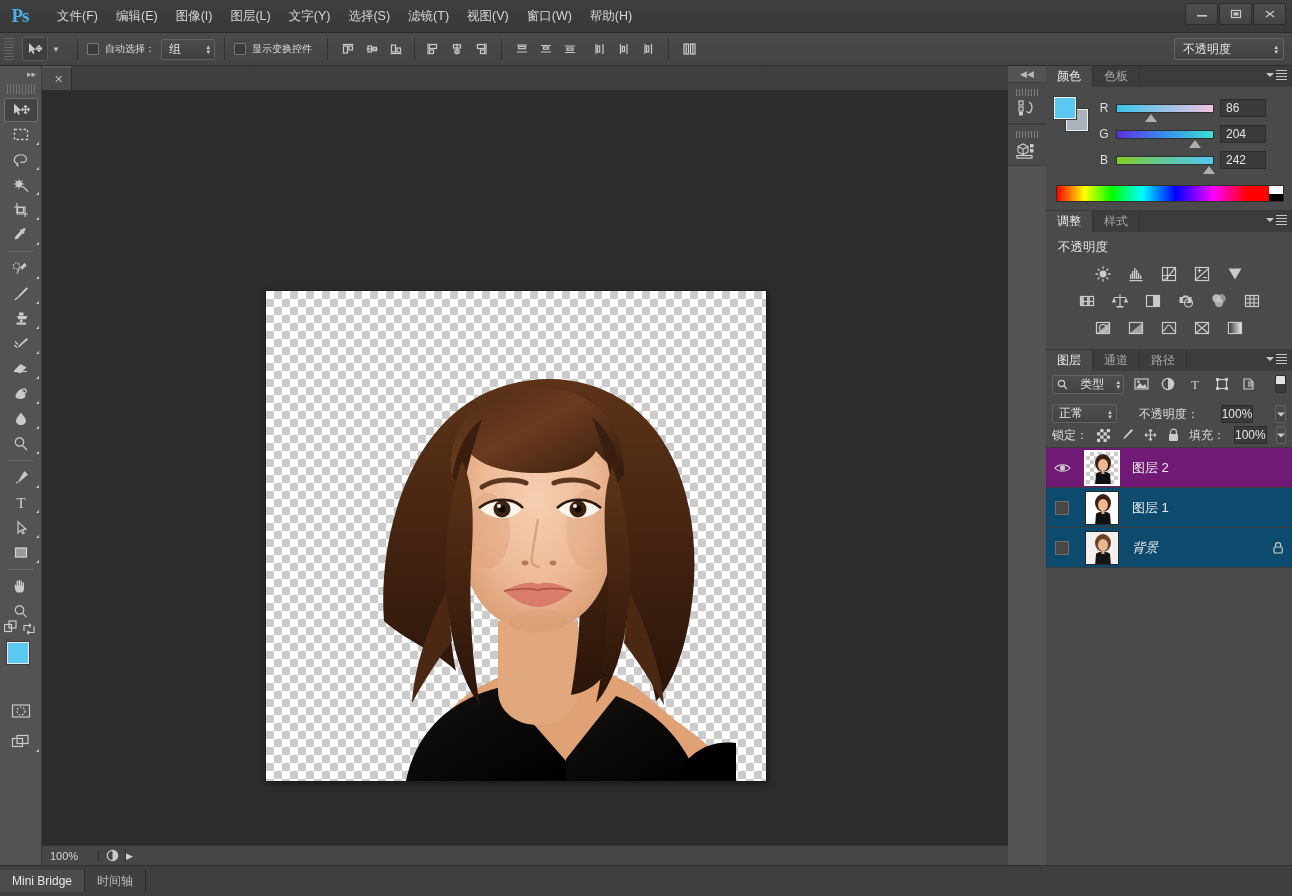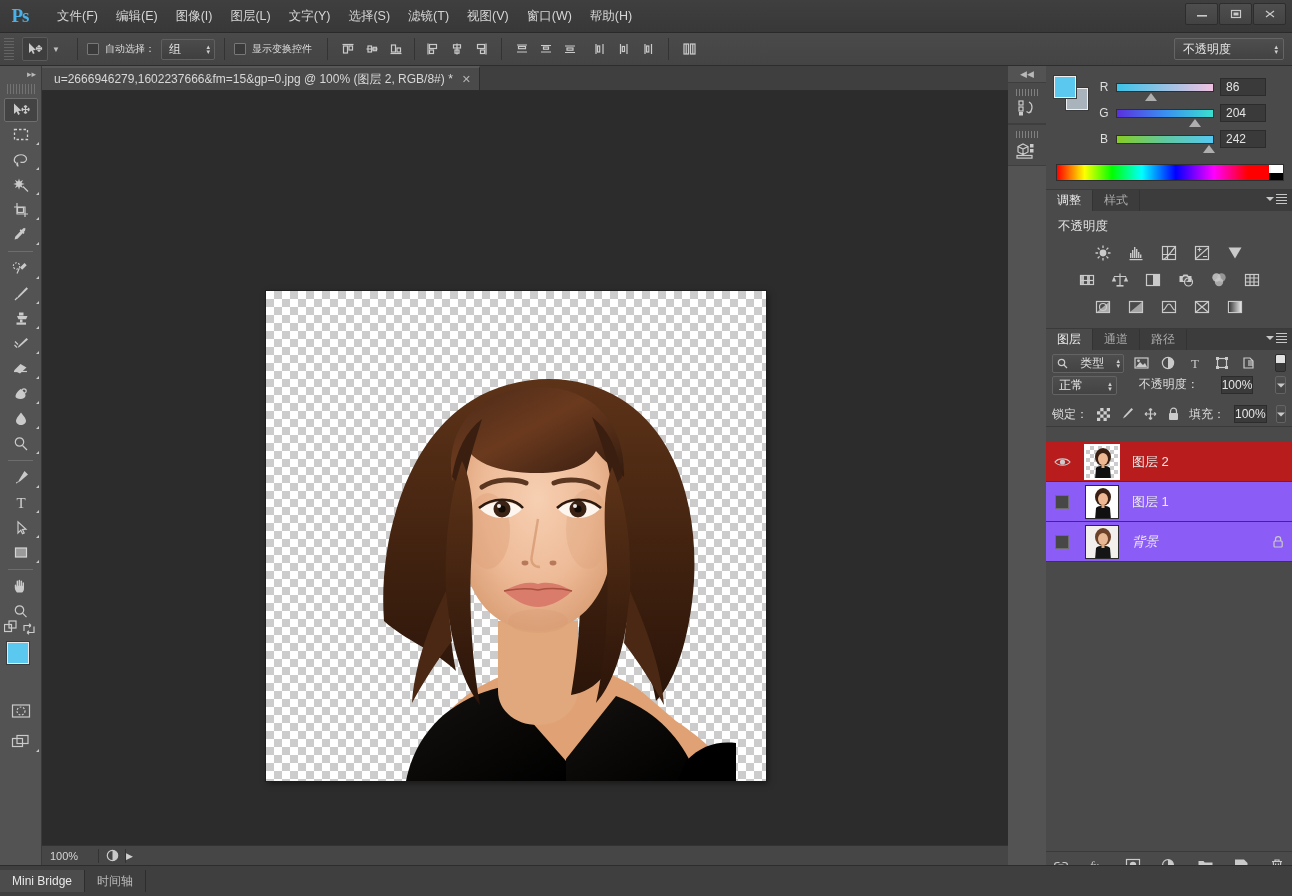--- a/index.html
+++ b/index.html
@@ -194,35 +194,35 @@
 
   
   .layers-panel { height: 100%; }
   .lp-filter { height: 26px; display: flex; align-items: center; padding: 0 6px; gap: 7px; }
   .lp-kind { height: 19px; width: 72px; background: linear-gradient(#4e4e4e,#434343);
     border: 1px solid #636363; border-radius: 2px; display: flex; align-items: center;
     padding: 0 3px 0 4px; gap: 4px; font-size: 12px; color: #e2e2e2; justify-content: space-between; }
   .lp-fic { width: 20px; height: 20px; display: flex; align-items: center; justify-content: center; }
   .lp-toggle { width: 11px; height: 18px; margin-left: auto;
     background: linear-gradient(#e2e2e2 50%, #3a3a3a 50%); border: 1px solid #2c2c2c; border-radius: 2px; }
-  .lp-blend { height: 26px; display: flex; align-items: flex-start; padding: 0 6px; gap: 22px; }
+  .lp-blend { height: 26px; display: flex; align-items: flex-end; padding: 0 6px; gap: 22px; }
   .blend-select { width: 110px; height: 19px; background: linear-gradient(#4e4e4e,#434343);
     border: 1px solid #636363; border-radius: 2px; display: flex; align-items: center;
     justify-content: space-between; padding: 0 4px 0 6px; font-size: 12px; color: #e6e6e6; }
   .lp-lbl { font-size: 12px; color: #dcdcdc; white-space: nowrap; }
   .val-box { width: 42px; height: 18px; background: #3a3a3a; border: 1px solid #2c2c2c;
     font-size: 12px; color: #e6e6e6; display: flex; align-items: center; justify-content: center; }
   .mini-caret { width: 18px; height: 18px; background: linear-gradient(#4e4e4e,#434343);
     border: 1px solid #636363; border-radius: 2px; display: flex; align-items: center; justify-content: center; }
   .lp-lock { height: 24px; display: flex; align-items: center; padding: 0 6px; gap: 9px; }
   .lock-ic { width: 15px; height: 16px; display: flex; align-items: center; justify-content: center; }
   .layer-list { border-top: 1px solid #3a3a3a; }
   .layer-row { height: 40px; display: flex; align-items: center; border-bottom: 1px solid #3a3a3a;
-    background: #8b5cf6; position: relative; }
-  .layer-row.selected { background: #b91c1c; margin-top: 15px; }
+    background: #0c4a6e; position: relative; }
+  .layer-row.selected { background: #701a75; }
   .eye-cell { width: 32px; display: flex; align-items: center; justify-content: center; }
   .eye-box { width: 14px; height: 14px; border: 1px solid #6d6d6d; background: #474747; }
   .thumb-cell { width: 48px; display: flex; align-items: center; justify-content: center; }
   .lthumb { width: 34px; height: 34px; border: 1px solid #2a2a2a; background: #fff; position: relative; overflow: hidden; }
   .lthumb.sel { outline: 2px solid #ffffff; outline-offset: -1px; }
   .checker-bg {
     position: absolute; inset: 0;
     background-color: #ffffff;
     background-image:
       linear-gradient(45deg, #cccccc 25%, transparent 25%, transparent 75%, #cccccc 75%, #cccccc),
@@ -585,21 +585,20 @@
           <rect class="ic" x="2.5" y="4.5" width="10" height="8" fill="#8d8d8d"></rect>
           <rect class="ic" x="7" y="1.5" width="11" height="8" fill="#aaaaaa"></rect>
         </svg>
       <span class="corner"></span>
     </div>
   </div>
 
   <div class="doc-area">
     <div class="tabstrip">
       <div class="doc-tab">
-        <span>u=2666946279,1602237666&amp;fm=15&amp;gp=0.jpg @ 100% (图层 2, RGB/8#) *</span>
         <span class="tab-close">✕</span>
       </div>
     </div>
 
     <div class="canvas-wrap">
       <div class="artboard">
         <svg class="portrait" viewBox="0 0 500 490">
           <defs>
             <radialGradient id="skin" cx="50%" cy="42%" r="60%">
               <stop offset="0%" stop-color="#f6cfb2"></stop>
@@ -709,20 +708,33 @@
         <rect class="icf" x="15" y="3" width="3.5" height="3.5"></rect>
           <rect class="icf" x="15" y="8" width="3.5" height="3.5"></rect>
         <rect class="ic" x="2" y="14.5" width="15" height="2.6" fill="#8d8d8d"></rect>
       </svg>
     </div>
   </div>
 
   <div class="dock">
 
     <div class="panel">
+      <div class="panel-tabs">
+        <div class="ptab active">颜色</div>
+        <div class="ptab">色板</div>
+        <div class="panel-menu">
+          <span class="pm-caret"></span>
+          <span class="pm-lines">
+              <i></i>
+              <i></i>
+              <i></i>
+              <i></i>
+            </span>
+        </div>
+      </div>
       <div class="color-body">
         <div class="cp-swatches">
           <div class="cp-bg"></div>
           <div class="cp-fg"></div>
         </div>
         <div class="sliders">
           <div class="slider-row">
             <div class="sl-label">R</div>
             <div class="sl-track" style="background:linear-gradient(to right,#3bc3e8,#f1c1e0)">
               <div class="sl-thumb" style="left:28px"></div>

